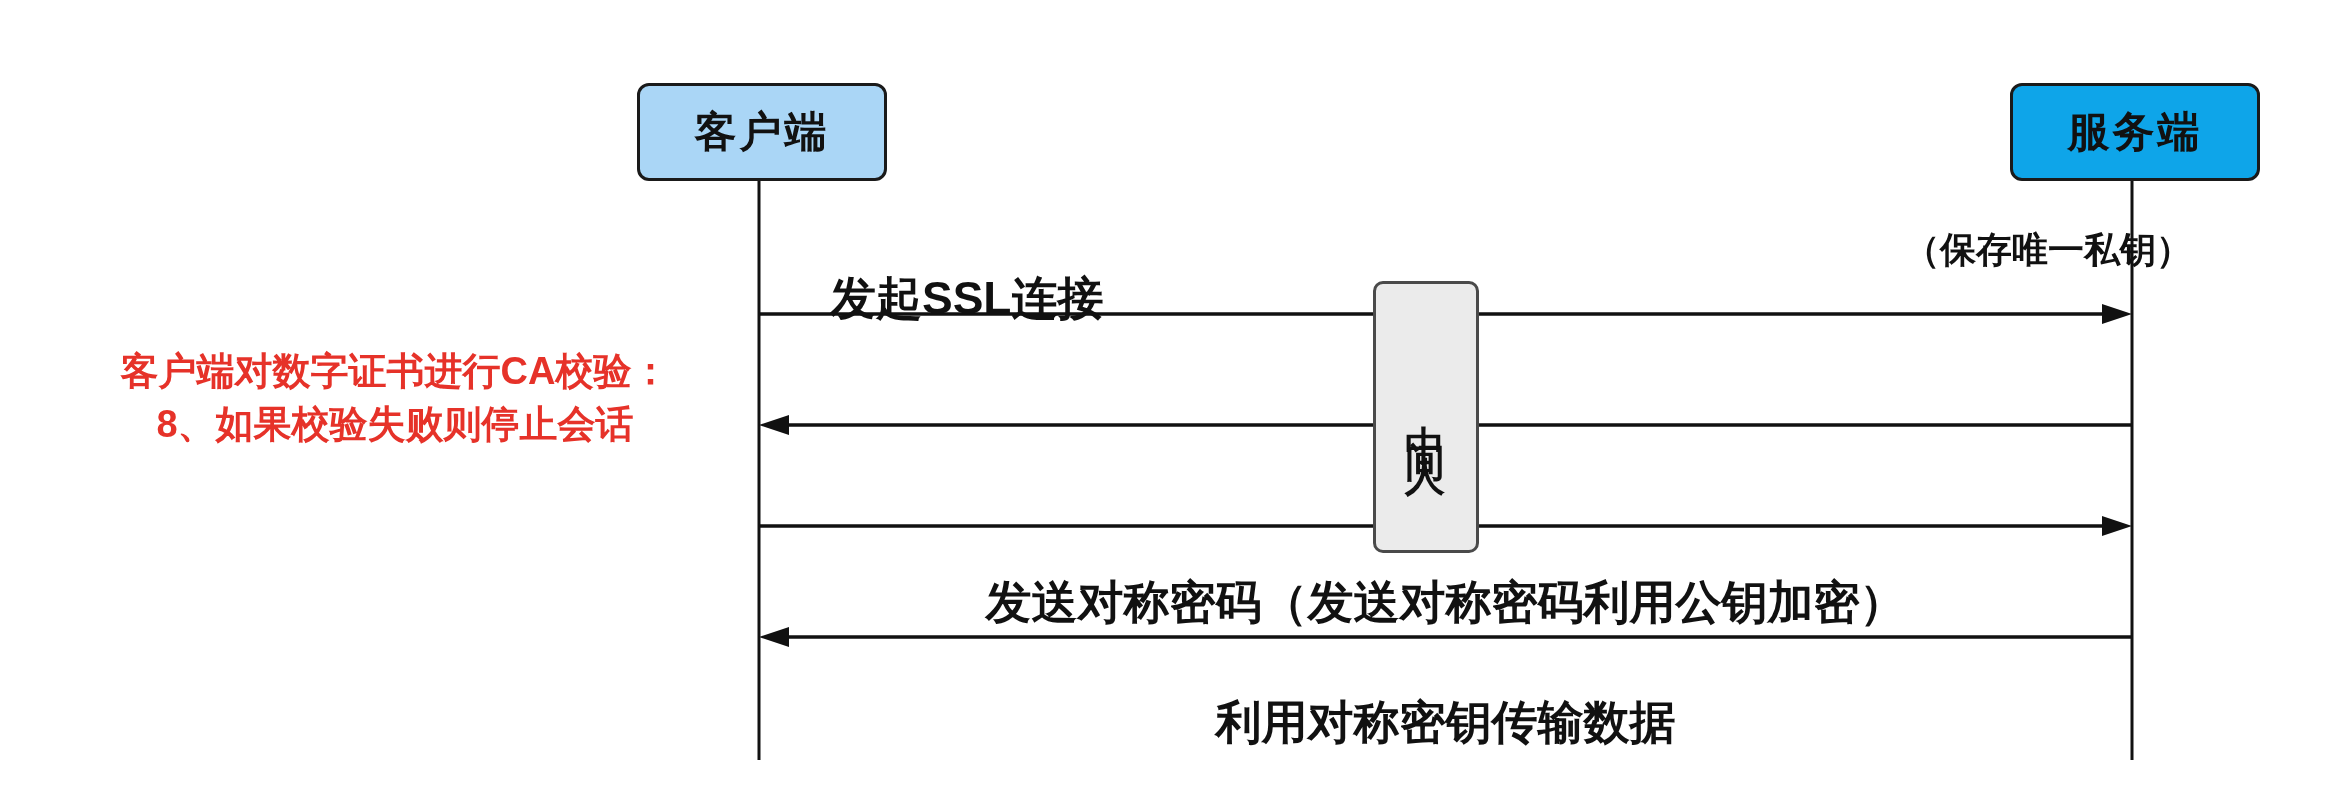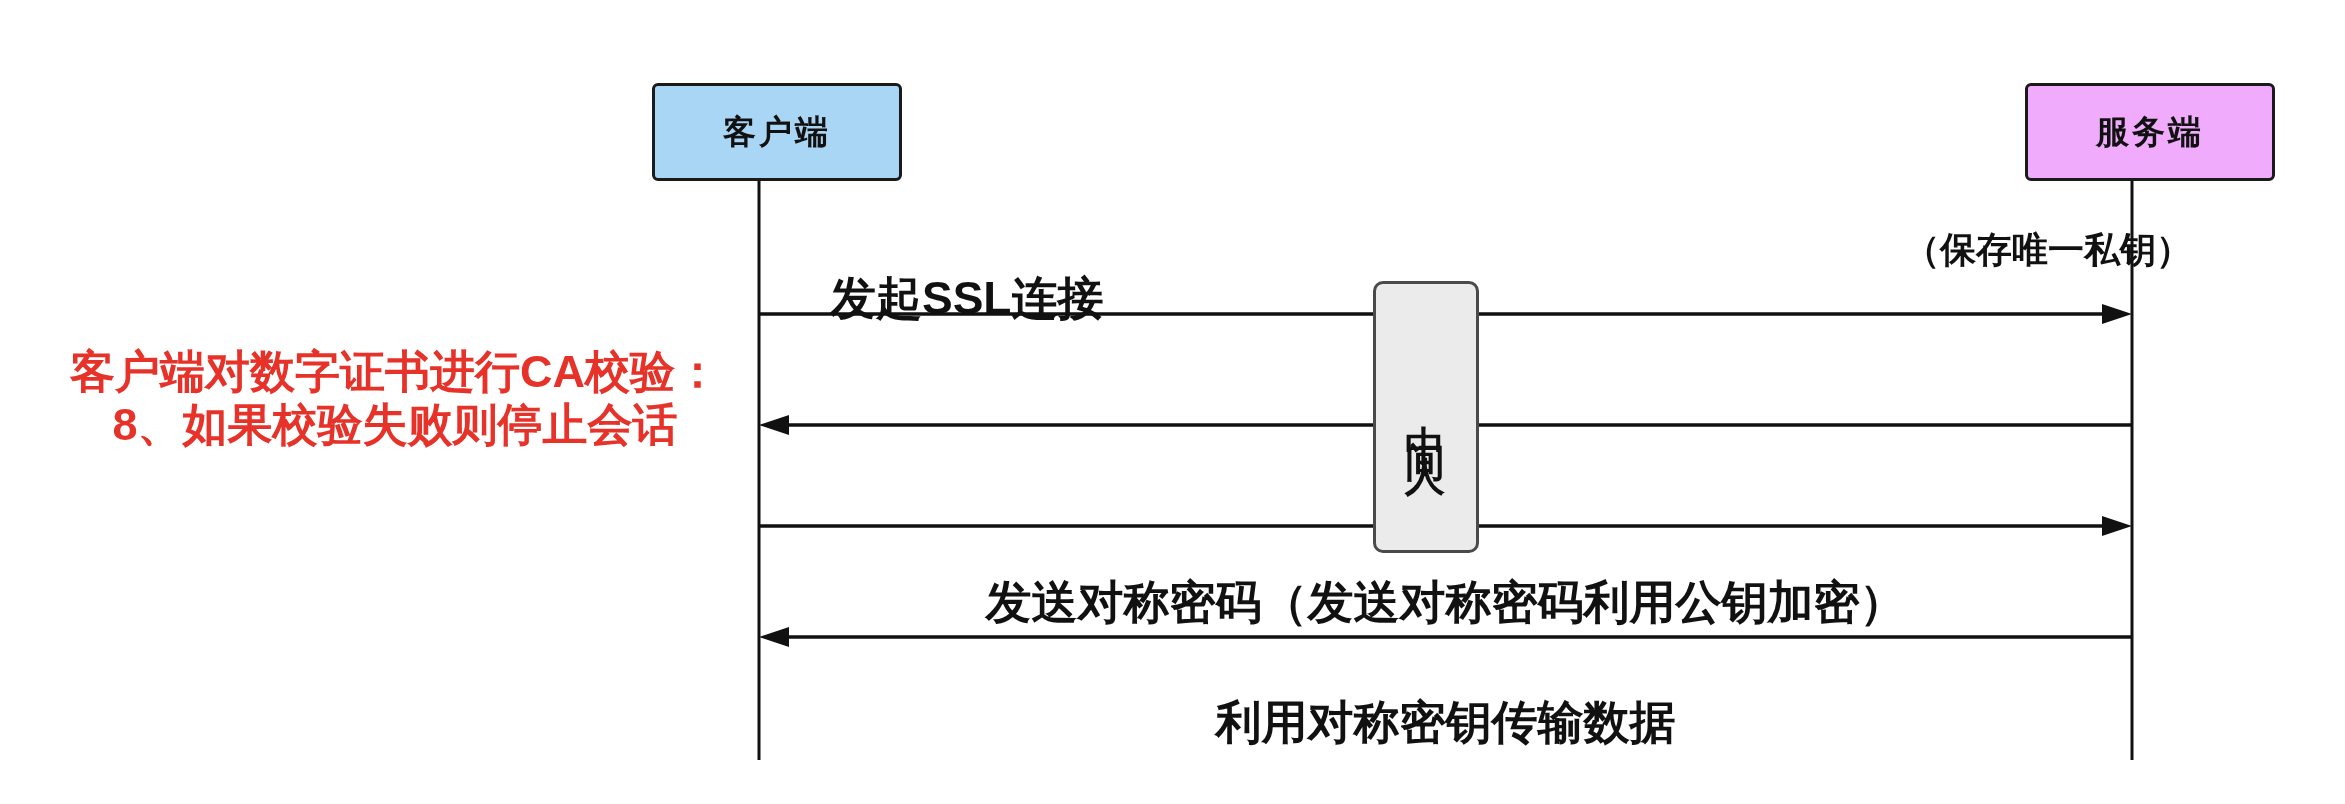--- a/index.html
+++ b/index.html
@@ -21,40 +21,39 @@
     left: 0;
     top: 0;
     z-index: 1;
   }
   .actor {
     position: absolute;
     display: flex;
     align-items: center;
     justify-content: center;
     border: 3px solid #1a1a1a;
-    border-radius: 6px;
-    font-size: 33px;
+    border-radius: 12px;
+    font-size: 42px;
     font-weight: bold;
     letter-spacing: 3px;
     z-index: 2;
-    margin-left: 15px;
   }
   #client-box {
     left: 637px;
     top: 83px;
     width: 244px;
     height: 92px;
     background: #aad6f6;
   }
   #server-box {
     left: 2010px;
     top: 83px;
     width: 244px;
     height: 92px;
-    background: #f0abfc;
+    background: #0ea5e9;
   }
   #mitm-box {
     position: absolute;
     left: 1373px;
     top: 281px;
     width: 100px;
     height: 266px;
     background: #ebebeb;
     border: 3px solid #4a4a4a;
     border-radius: 10px;
@@ -93,21 +92,21 @@
     font-weight: bold;
     white-space: nowrap;
     z-index: 4;
   }
   #annotation {
     position: absolute;
     left: 70px;
     top: 345px;
     width: 650px;
     text-align: center;
-    font-size: 45px;
+    font-size: 38px;
     font-weight: bold;
     color: #e63229;
     line-height: 53px;
     z-index: 4;
   }
   #annotation .ann-line {
     white-space: nowrap;
   }
 </style>
 </head>

